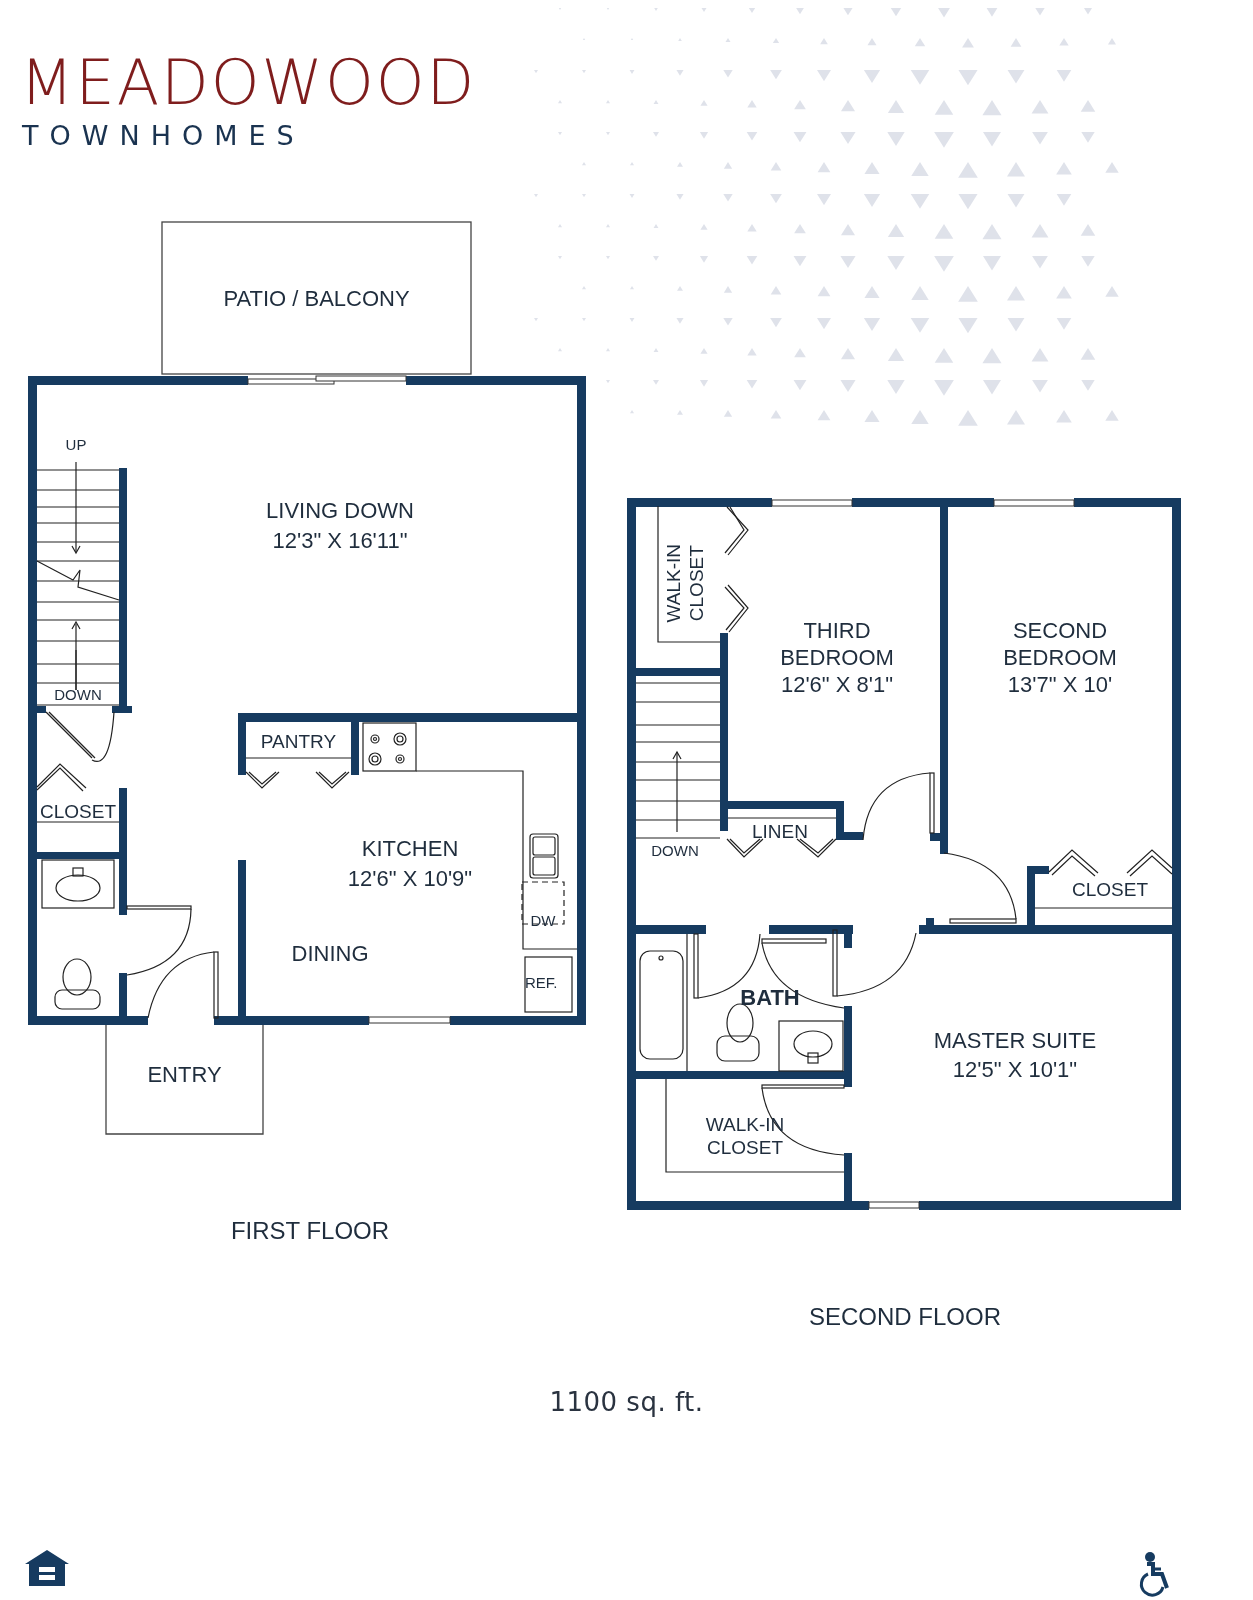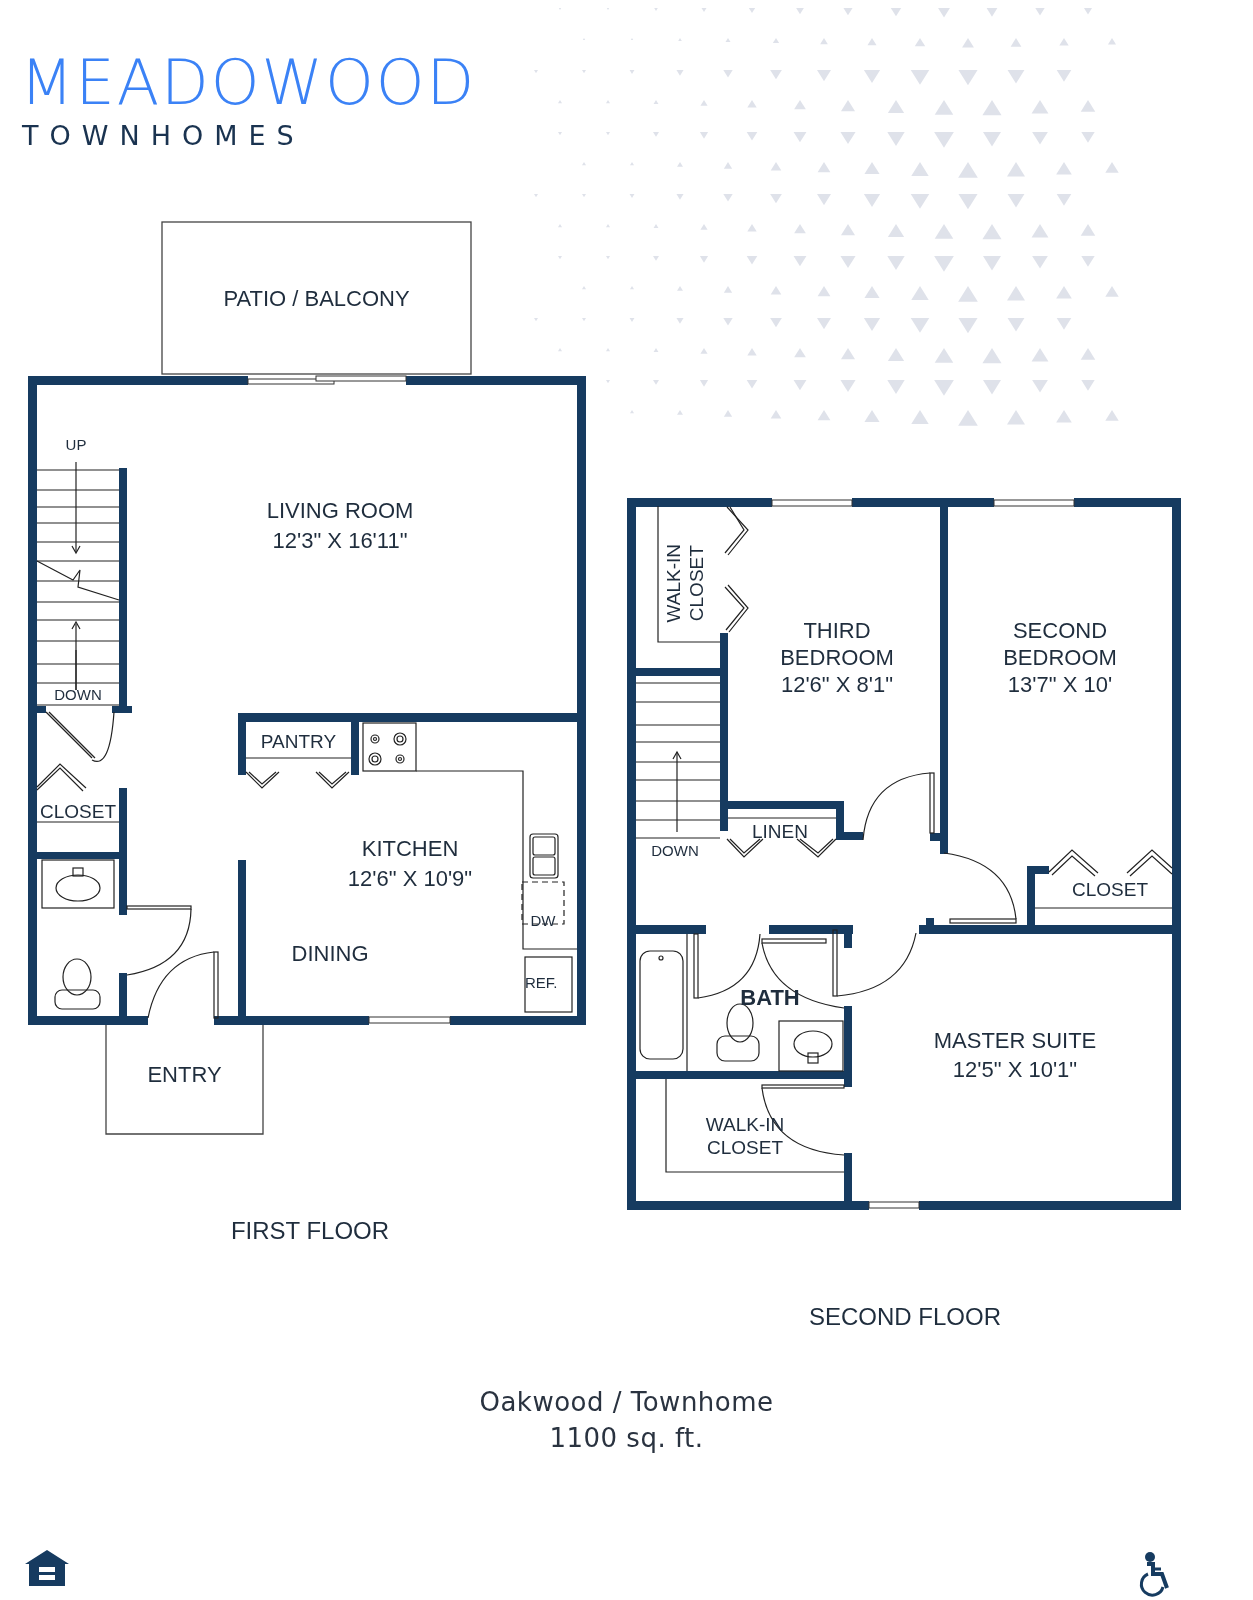--- a/index.html
+++ b/index.html
@@ -1,18 +1,18 @@
 <!DOCTYPE html>
 <html><head>
 <meta charset="utf-8">
 <style>
   html, body { margin:0; padding:0; background:#ffffff; }
   body { width:1253px; height:1600px; position:relative; overflow:hidden; font-family:"DejaVu Sans", sans-serif; color:#1a3350; }
   .abs { position:absolute; }
-  #brand-title { left:20px; top:52px; font-size:62px; letter-spacing:2px; font-weight:300; color:#3b82f6; font-family:"DejaVu Sans", sans-serif; line-height:1; }
+  #brand-title { left:20px; top:52px; font-size:62px; letter-spacing:2px; font-weight:300; color:#7f1d1d; font-family:"DejaVu Sans", sans-serif; line-height:1; }
   #brand-sub { left:22px; top:122px; font-size:27px; letter-spacing:11px; color:#1a3350; line-height:1; font-family:"DejaVu Sans", sans-serif; }
   svg#plan { position:absolute; left:0; top:0; }
   .lbl { position:absolute; font-family:"Liberation Sans", sans-serif; color:#1f2d3d; text-align:center; white-space:nowrap; line-height:1.22; }
   .lg { font-size:22px; }
   .md { font-size:19px; }
   .sm { font-size:15px; }
   .floor { font-size:24px; }
   #info { position:absolute; left:0; width:1253px; top:1384px; text-align:center; font-family:"DejaVu Sans", sans-serif; font-size:26px; line-height:36px; color:#2a3340; letter-spacing:0.5px; }
 </style>
 </head>
@@ -414,21 +414,21 @@
 
   <g transform="translate(1145,1552)" fill="#163b60" stroke="#163b60">
     <circle cx="5" cy="5" r="5" stroke="none"></circle>
     <path d="M2,12 L8,12 L8,22 L17,22 L22,36" fill="none" stroke-width="4"></path>
     <path d="M3,22 A11,11 0 1 0 18,35" fill="none" stroke-width="3"></path>
     <line x1="8" y1="17" x2="16" y2="17" stroke-width="3"></line>
   </g>
 </svg>
 
 <div class="lbl lg" style="left:162px; top:286px; width:309px;">PATIO / BALCONY</div>
-<div class="lbl lg" style="left:240px; top:498px; width:200px;">LIVING ROOM</div>
+<div class="lbl lg" style="left:240px; top:498px; width:200px;">LIVING DOWN</div>
 <div class="lbl lg" style="left:240px; top:528px; width:200px;">12'3" X 16'11"</div>
 <div class="lbl sm" style="left:56px; top:436px; width:40px;">UP</div>
 <div class="lbl sm" style="left:40px; top:686px; width:76px;">DOWN</div>
 <div class="lbl md" style="left:37px; top:800px; width:82px;">CLOSET</div>
 <div class="lbl md" style="left:246px; top:730px; width:105px;">PANTRY</div>
 <div class="lbl lg" style="left:320px; top:836px; width:180px;">KITCHEN</div>
 <div class="lbl lg" style="left:320px; top:866px; width:180px;">12'6" X 10'9"</div>
 <div class="lbl lg" style="left:270px; top:941px; width:120px;">DINING</div>
 <div class="lbl sm" style="left:522px; top:894px; width:42px;margin-top:18px;">DW</div>
 <div class="lbl sm" style="left:525px; top:974px; width:24px;">REF.</div>
@@ -455,15 +455,14 @@
 <div class="lbl lg" style="left:730px; top:985px; width:80px;font-weight:bold;">BATH</div>
 <div class="lbl lg" style="left:920px; top:1028px; width:190px;">MASTER SUITE</div>
 <div class="lbl lg" style="left:920px; top:1057px; width:190px;">12'5" X 10'1"</div>
 <div class="lbl md" style="left:690px; top:1113px; width:110px;">
   <div>WALK-IN</div>
   <div>CLOSET</div>
 </div>
 <div class="lbl floor" style="left:790px; top:1302px; width:230px;">SECOND FLOOR</div>
 
 <div id="info">
-  <div>Oakwood / Townhome</div>
   <div>1100 sq. ft.</div>
 </div>
 
 </body></html>

